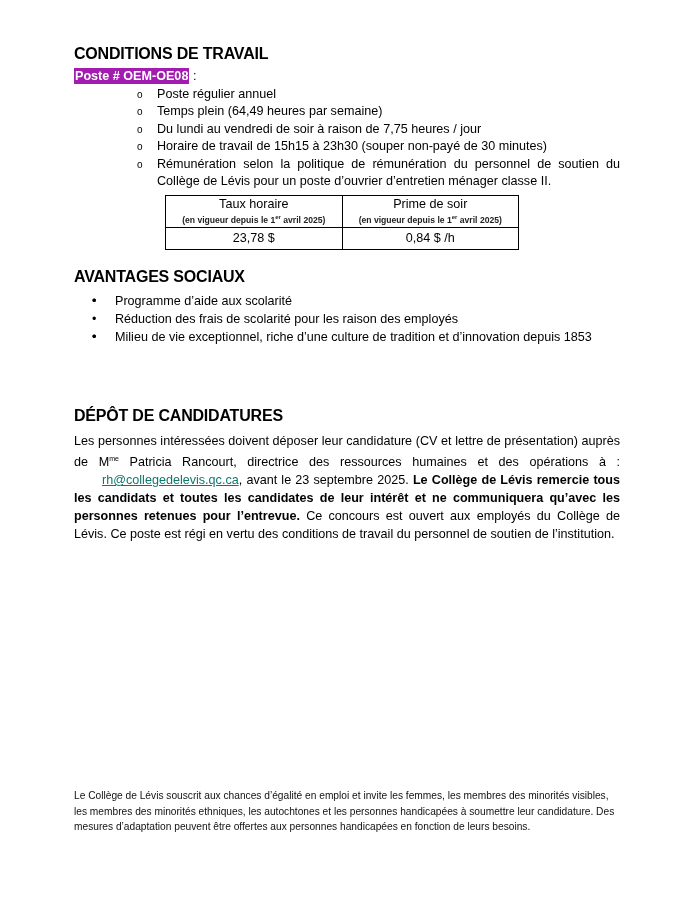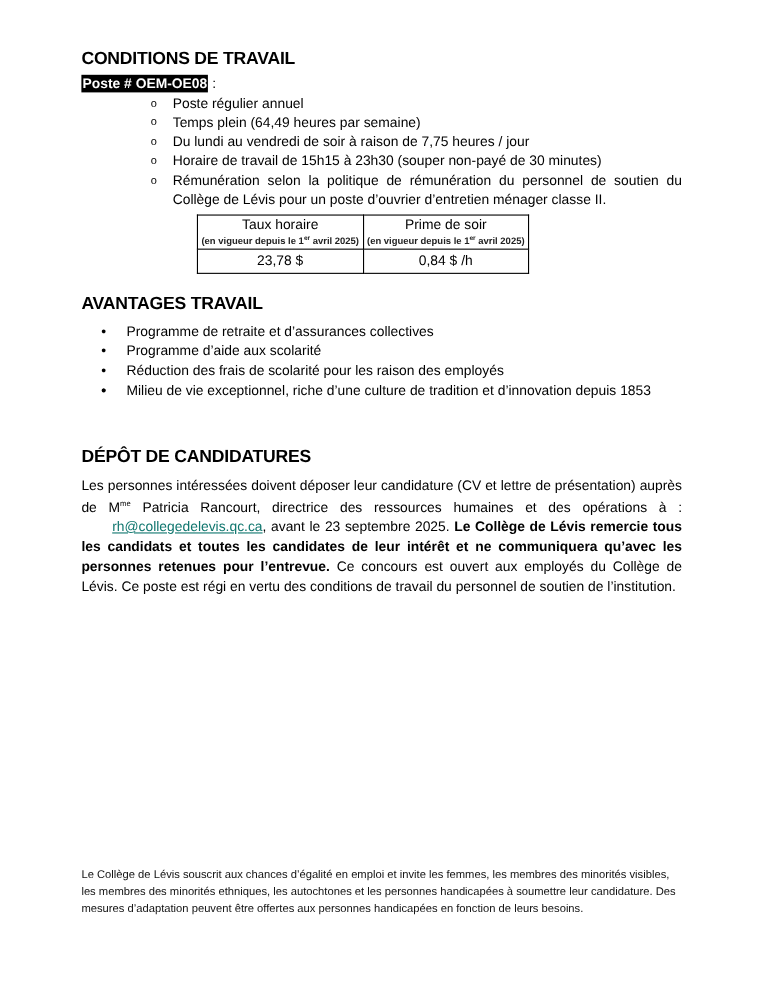--- a/index.html
+++ b/index.html
@@ -1,24 +1,24 @@
 <!DOCTYPE html>
 <html><head>
 <meta charset="utf-8">
 <style>
   html, body { margin: 0; padding: 0; background: #ffffff; }
   body { width: 693px; height: 903px; position: relative; overflow: hidden;
          font-family: "Liberation Sans", sans-serif; color: #000; }
   .h { font-weight: bold; font-size: 16px; letter-spacing: -0.2px; position: absolute; left: 74px; }
   .poste { position: absolute; left: 74px; top: 69px; font-size: 12.6px; }
-  .poste .hl { background: #000000; color: #fff; font-weight: bold; padding: 1px 1px; }
+  .poste .hl { background: #a21caf; color: #fff; font-weight: bold; padding: 1px 1px; }
   ul.circ { position: absolute; left: 137px; top: 86px; margin: 0; padding: 0; list-style: none; width: 483px; font-size: 12.6px; line-height: 17.4px; }
   ul.circ li { position: relative; padding-left: 20px; text-align: justify; }
   ul.circ li .bul { position: absolute; left: 0; top: 0; font-size: 10px; }
-  table.sal { position: absolute; left: 179px; top: 195px; width: 302px; border-collapse: collapse; font-size: 12.6px; }
+  table.sal { position: absolute; left: 165px; top: 195px; width: 354px; border-collapse: collapse; font-size: 12.6px; }
   table.sal td { border: 1px solid #000; text-align: center; width: 50%; padding: 1px 2px; }
   table.sal .t { display: block; line-height: 15px; }
   table.sal .s { display: block; font-size: 8.6px; line-height: 11px; font-weight: bold; color: #222; }
   table.sal .s sup { font-size: 6px; }
   table.sal .v { line-height: 19px; }
   ul.dots { position: absolute; left: 92px; top: 292px; margin: 0; padding: 0; list-style: none; font-size: 12.6px; line-height: 18px; }
   ul.dots li { position: relative; padding-left: 23px; white-space: nowrap; }
   ul.dots li .bul { position: absolute; left: 0; top: 0; }
   .para { position: absolute; left: 74px; top: 432px; width: 546px; font-size: 12.6px; line-height: 18px; text-align: justify; }
   .para a { color: #0f766e; text-decoration: underline; margin-left: 28px; }
@@ -54,24 +54,24 @@
       <span class="s"><span>(en vigueur depuis le 1</span><sup>er</sup><span> avril 2025)</span></span>
     </td>
   </tr>
   <tr>
     <td class="v">23,78 $</td>
     <td class="v">0,84 $ /h</td>
   </tr>
 </tbody>
   </table>
 
-<div class="h" style="top:268px">AVANTAGES TRAVAIL</div>
+<div class="h" style="top:268px">AVANTAGES SOCIAUX</div>
 
 <ul class="dots">
-  <li><span class="bul">•</span><span>Programme de retraite et d’assurances collectives</span></li>
+  <li><span class="bul">•</span></li>
   <li><span class="bul">•</span><span>Programme d’aide aux scolarité</span></li>
   <li><span class="bul">•</span><span>Réduction des frais de scolarité pour les raison des employés</span></li>
   <li><span class="bul">•</span></li>
   <li><span class="bul">•</span><span>Milieu de vie exceptionnel, riche d’une culture de tradition et d’innovation depuis 1853</span></li>
 </ul>
 
 <div class="h" style="top:407px">DÉPÔT DE CANDIDATURES</div>
 
 <div class="para"><span>Les personnes intéressées doivent déposer leur candidature (CV et lettre de présentation) auprès de M</span><sup style="font-size:7px">me</sup><span> Patricia Rancourt, directrice des ressources humaines et des opérations à : </span><a>rh@collegedelevis.qc.ca</a><span>, avant le 23 septembre 2025. </span><b>Le Collège de Lévis remercie tous les candidats et toutes les candidates de leur intérêt et ne communiquera qu’avec les personnes retenues pour l’entrevue.</b><span> Ce concours est ouvert aux employés du Collège de Lévis. Ce poste est régi en vertu des conditions de travail du personnel de soutien de l’institution.</span></div>
 

